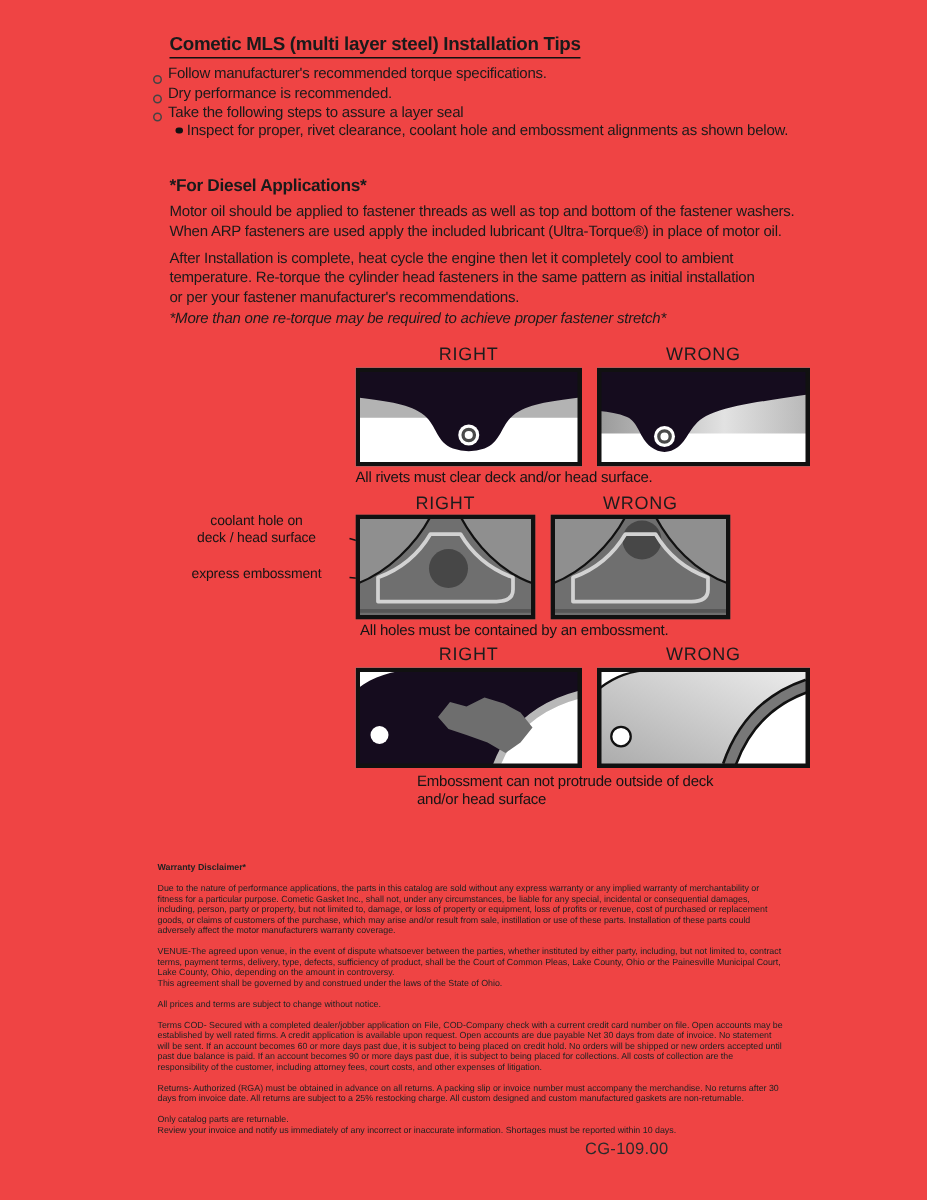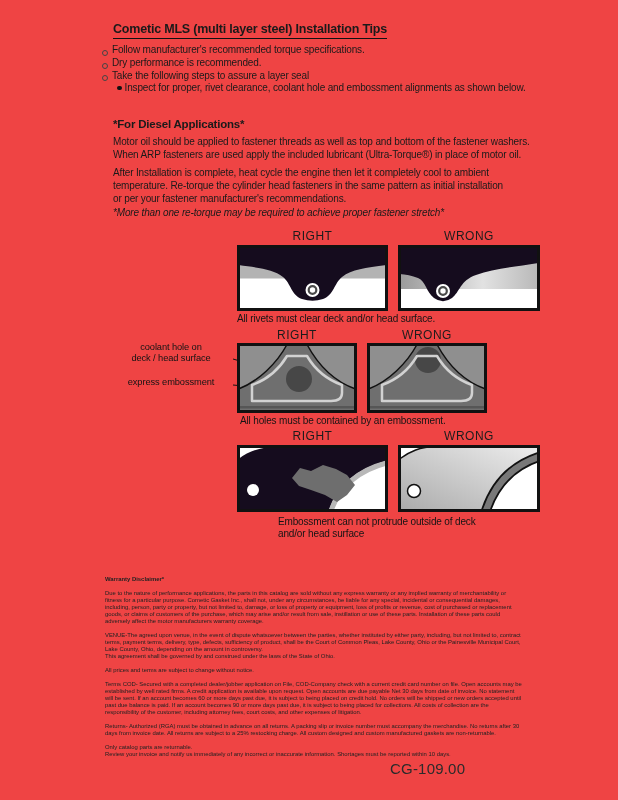--- a/index.html
+++ b/index.html
@@ -31,21 +31,21 @@
   
   .rw-label{font-size:12px;letter-spacing:0.5px;color:#1c1c1c;text-align:center;}
   .caption{font-size:10px;letter-spacing:-0.15px;color:#141414;line-height:12px;}
   .callout{font-size:9.3px;letter-spacing:-0.1px;color:#141414;text-align:center;line-height:11px;}
   .dbox{display:block;}
   
   #disclaimer{left:105px;top:576px;width:418px;font-size:5.9px;line-height:7px;color:#222;}
   #disclaimer .dp{margin:0 0 7px 0;}
   #disclaimer .dp.tight{margin-bottom:0;}
   #disclaimer .dhead{font-weight:bold;margin:0 0 7px 0;}
-  #footer-code{left:390px;top:760px;font-size:15px;color:#2b2b2b;letter-spacing:0.2px;}
+  #footer-code{left:390px;top:760px;font-size:11px;color:#2b2b2b;letter-spacing:0.2px;}
 </style>
 </head>
 <body>
 
 <div id="page">
 
   <div class="abs" id="doc-title">Cometic MLS (multi layer steel) Installation Tips</div>
 
   <div class="abs" style="left:102px;top:44px;width:460px;">
     <div class="bullet-row">

